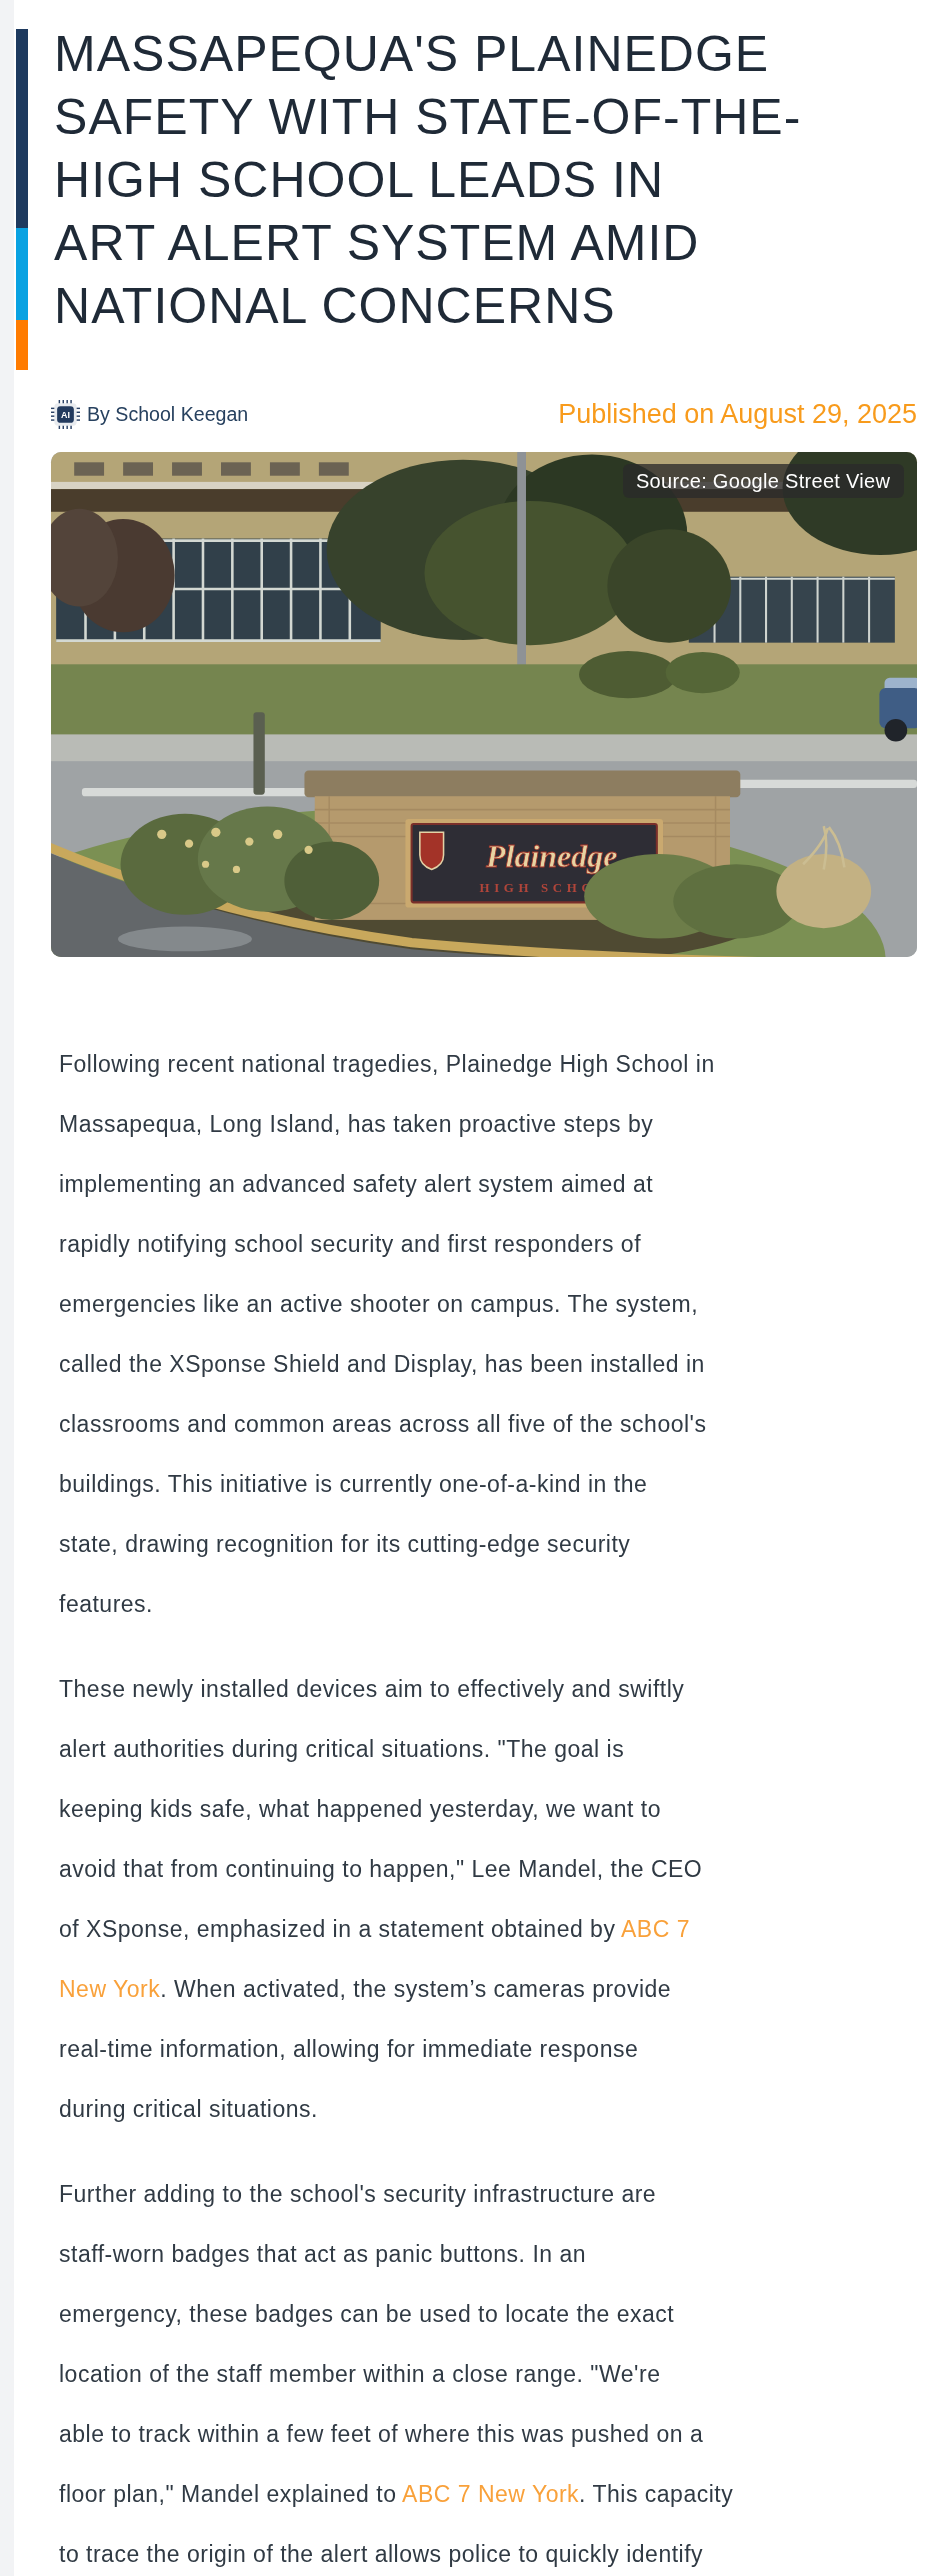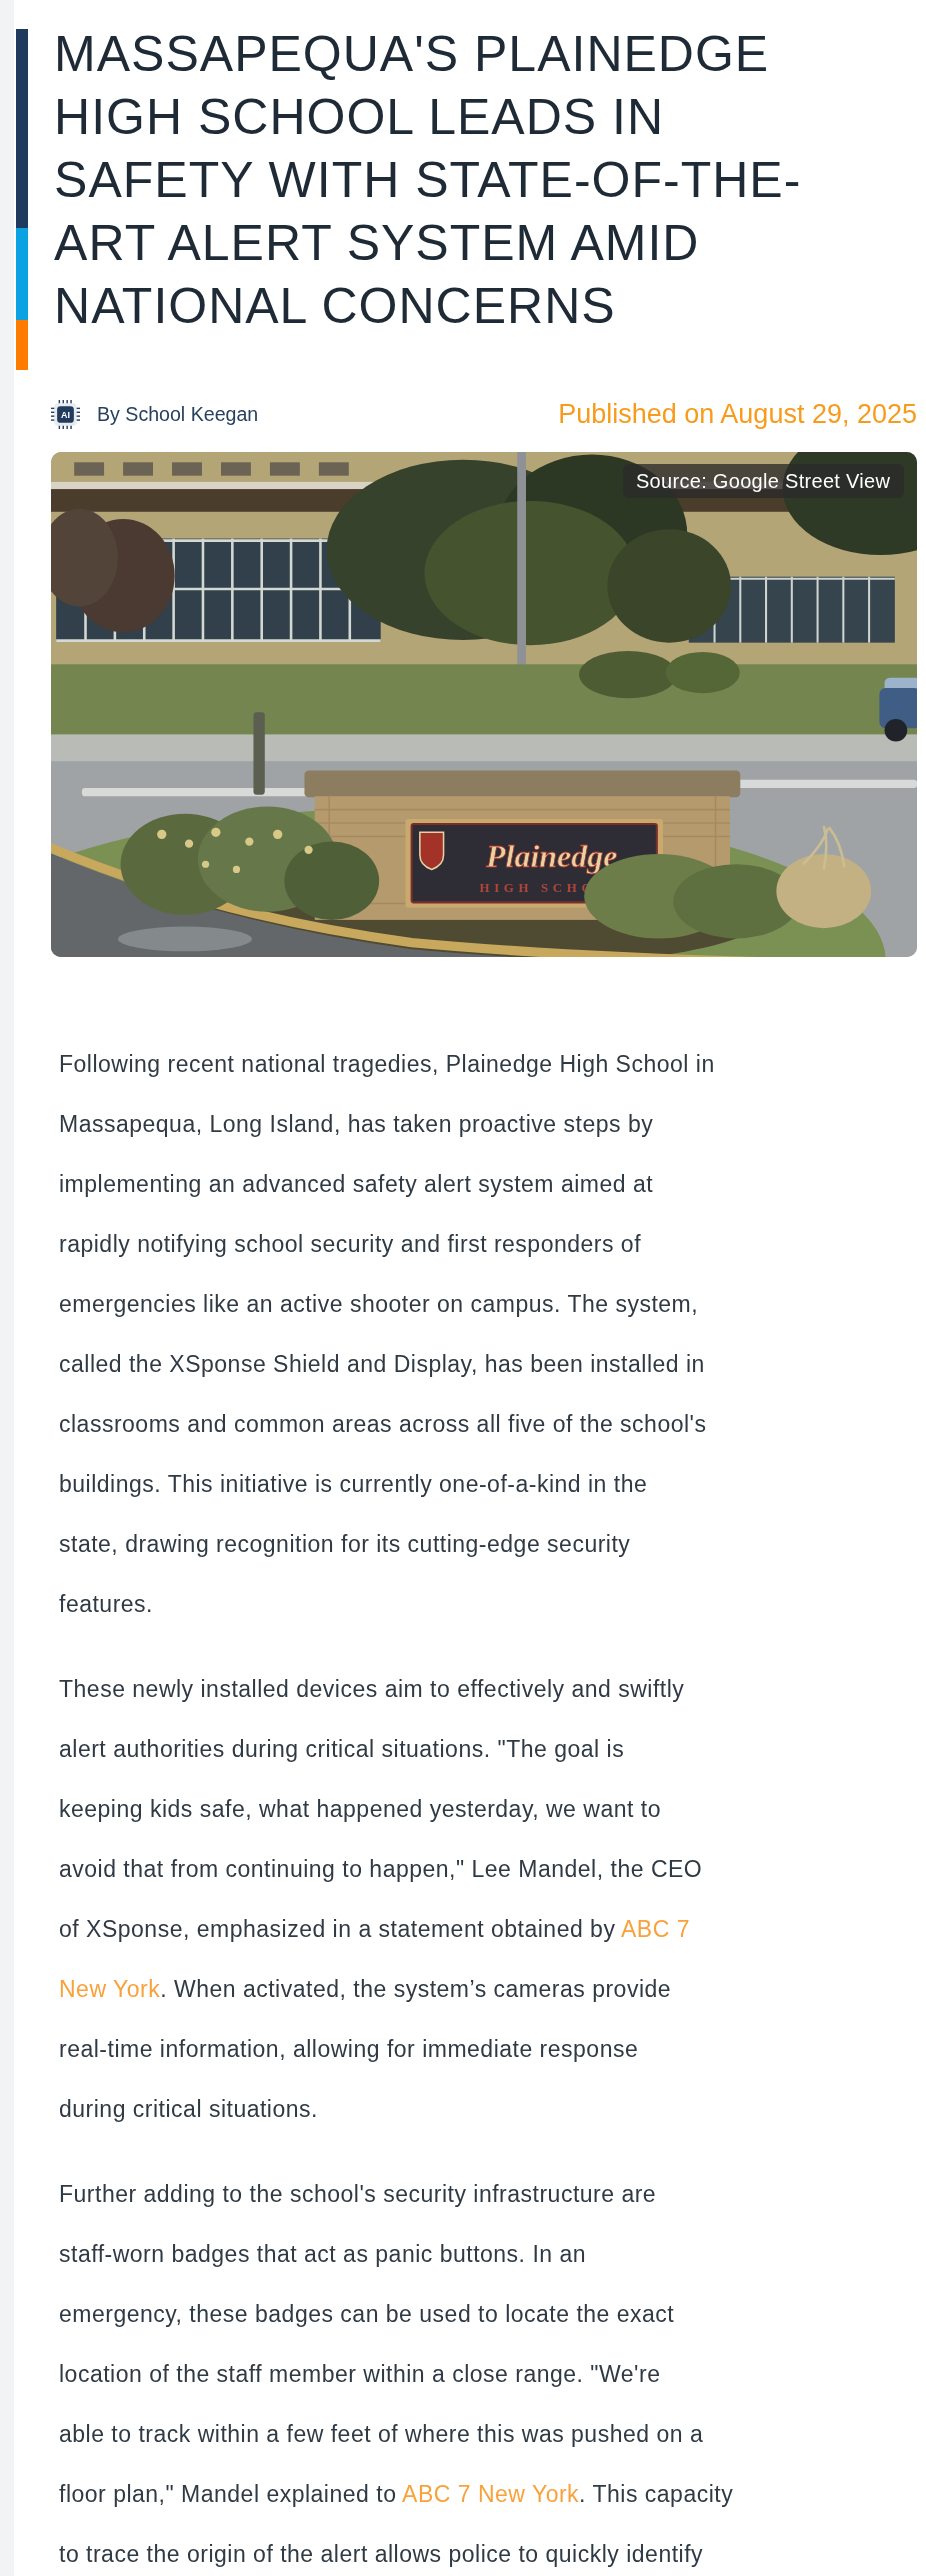--- a/index.html
+++ b/index.html
@@ -17,21 +17,21 @@
   .accent-bar .seg-blue{height:92px; background:var(--blue);}
   .accent-bar .seg-orange{height:50px; background:var(--orange);}
 
   .content{margin-left:51px; width:866px; padding-top:23px; padding-bottom:10.3px;}
 
   h1.headline{margin:0 0 0 3.1px; color:var(--headline); font-weight:400;
     font-size:50px; line-height:63px; letter-spacing:1px; text-transform:uppercase;}
   h1.headline .hl-line{display:block; white-space:nowrap;}
 
   .byline-row{margin-top:62px; display:flex; align-items:center; justify-content:space-between; height:29px;}
-  .byline-left{display:flex; align-items:center; gap:17px;}
+  .byline-left{display:flex; align-items:center; gap:7px;}
   .byline-author{color:var(--byline); font-size:19.6px;}
   .published-date{color:var(--date); font-size:27px; font-weight:400;text-align:center;}
 
   .photo-wrap{position:relative; margin-top:23px; width:866px; height:505px; border-radius:10.3px; overflow:hidden; background:#9fa3a5;}
   .photo-wrap svg{display:block; width:100%; height:100%;}
   .source-pill{position:absolute; top:12.4px; right:13.4px; background:rgba(42,42,42,0.78); color:#ffffff;
     font-size:20px; padding:5.2px 13.4px; border-radius:6.2px; letter-spacing:0.3px;}
 
   .article-body{margin-top:77px;}
   .article-body p.para{margin:0 0 25px 8px; font-size:23px; line-height:60px; letter-spacing:0.5px;
@@ -48,22 +48,22 @@
 <div class="accent-bar">
   <div class="seg-navy"></div>
   <div class="seg-blue"></div>
   <div class="seg-orange"></div>
 </div>
 
 <div class="content">
 
   <h1 class="headline">
     <span class="hl-line">MASSAPEQUA'S PLAINEDGE</span>
+    <span class="hl-line">SAFETY WITH STATE-OF-THE-</span>
     <span class="hl-line">HIGH SCHOOL LEADS IN</span>
-    <span class="hl-line">SAFETY WITH STATE-OF-THE-</span>
     <span class="hl-line">ART ALERT SYSTEM AMID</span>
     <span class="hl-line">NATIONAL CONCERNS</span>
   </h1>
 
   <div class="byline-row">
     <div class="byline-left">
       <span style="display:inline-flex;">
         <svg width="29" height="29" viewBox="0 0 52 52">
           <g stroke="#2b4266" stroke-width="2.6">
             <line x1="15" y1="0" x2="15" y2="7"></line>

